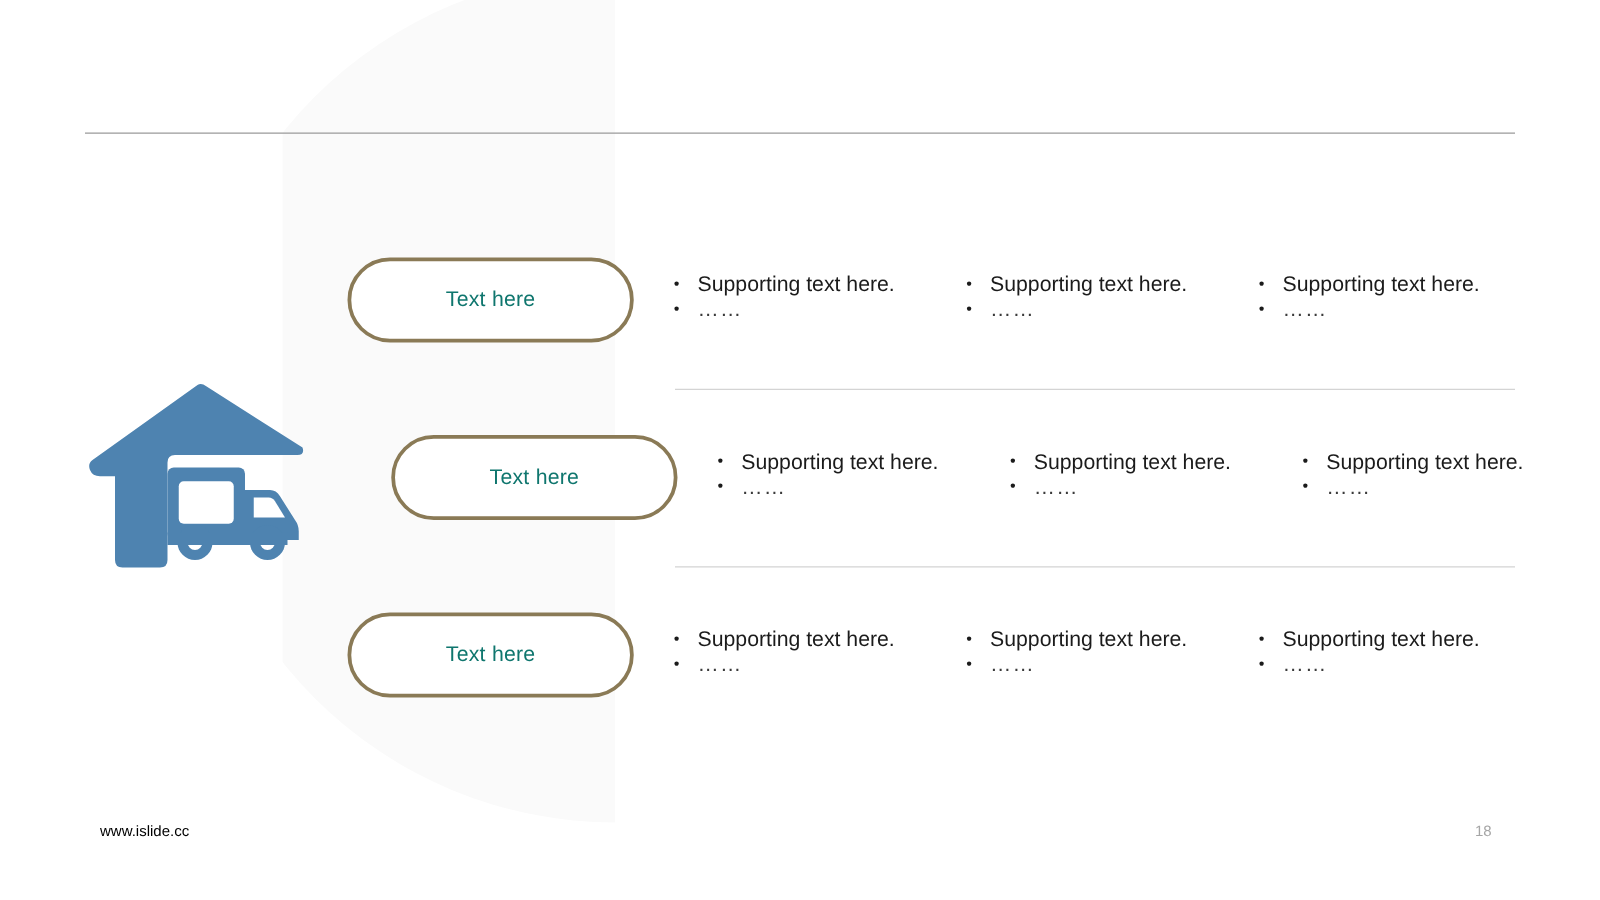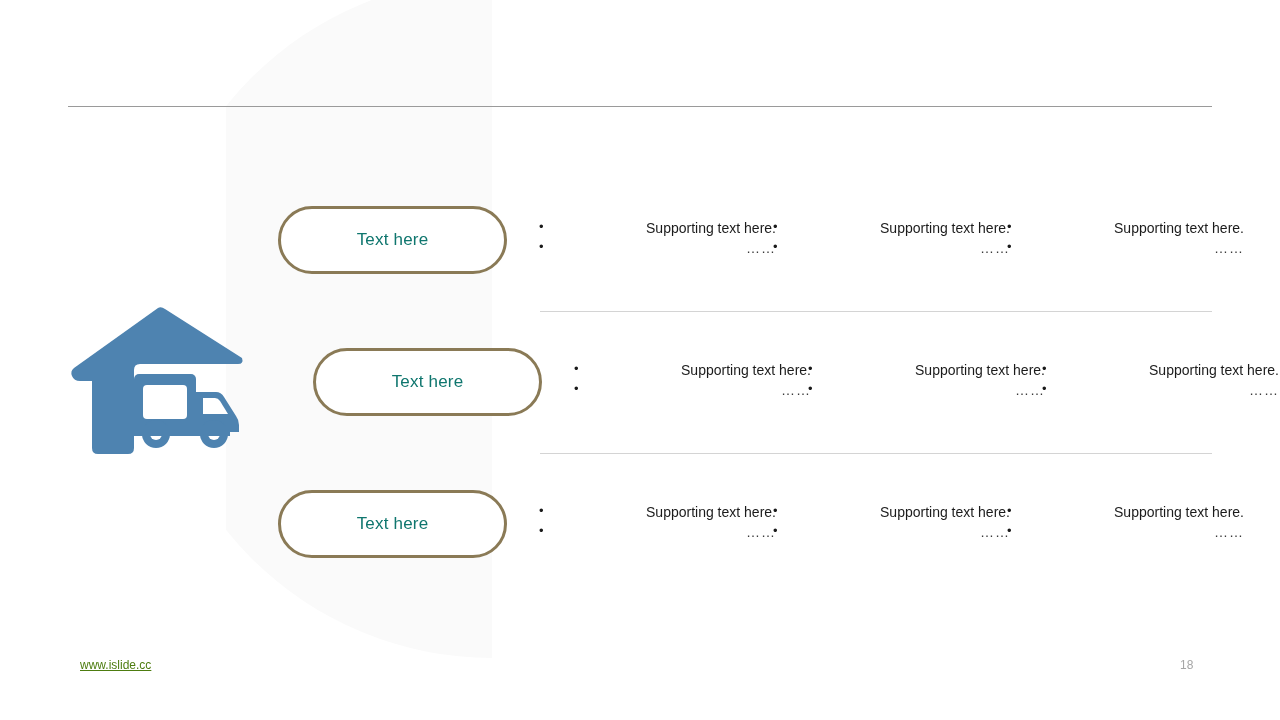--- a/index.html
+++ b/index.html
@@ -120,25 +120,24 @@
     width: 240px;
   }
   .col-0 { left: 0px; }
   .col-1 { left: 234px; }
   .col-2 { left: 468px; }
 
   ul.bullets { list-style: none; }
   ul.bullets li {
     position: relative;
     padding-left: 22px;
-    font-size: 14px;
+    font-size: 17px;
     line-height: 20px;
     color: #1b1b1b;
     white-space: nowrap;
-    text-align: right;
   }
   ul.bullets li::before {
     content: "\2022";
     position: absolute;
     left: 3px;
     top: -1px;
     font-size: 13px;
     color: #1b1b1b;
   }
   ul.bullets li.dots {
@@ -157,23 +156,22 @@
   }
   .divider-0 { top: 311px; }
   .divider-1 { top: 453px; }
 
   
   .footer-url {
     position: absolute;
     left: 80px;
     top: 658px;
     font-size: 12px;
-    color: #4d7c0f;
+    color: #000000;
     z-index: 6;
-    text-decoration: underline;
   }
   .footer-page {
     position: absolute;
     left: 1180px;
     top: 658px;
     font-size: 12px;
     color: #a6a6a6;
     z-index: 6;
   }
 </style>

